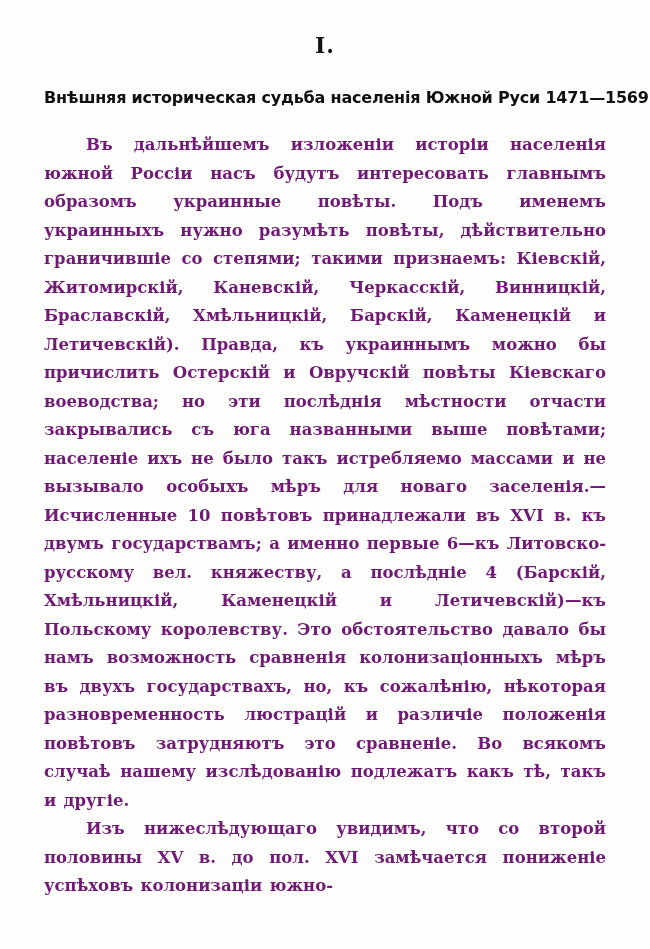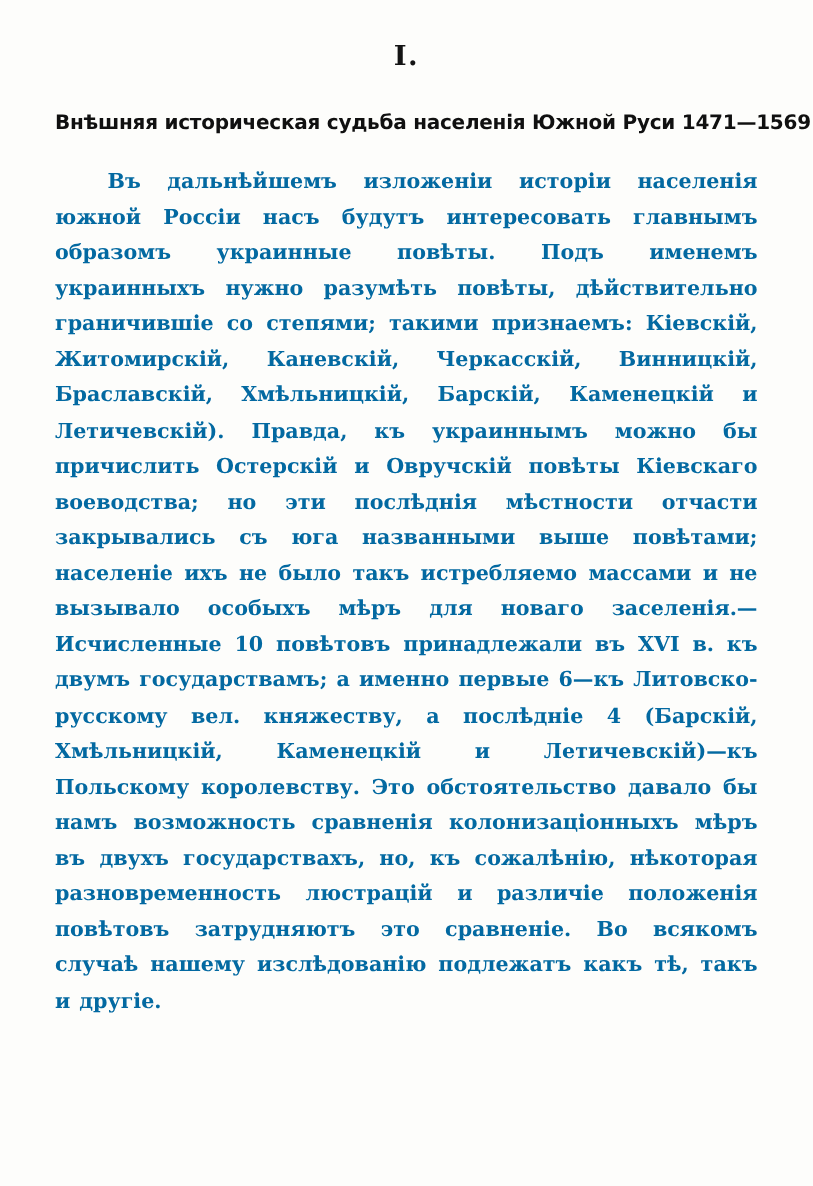--- a/index.html
+++ b/index.html
@@ -39,28 +39,29 @@
     color: #101010;
   }
   .body-text p {
     font-family: "DejaVu Serif", "Liberation Serif", serif;
     font-weight: bold;
     font-size: 16.5px;
     line-height: 28.5px;
     text-align: justify;
     text-indent: 42px;
     margin: 0;
-    color: #0369a1;
+    color: #701a75;
     word-spacing: 1.5px;
   }
 </style>
 </head>
 <body>
 
 <div class="page">
   <div class="chapter-number">I.</div>
 
   <h1 class="title">Внѣшняя историческая судьба населенія Южной Руси 1471—1569 г.</h1>
 
   <div class="body-text">
     <p>Въ дальнѣйшемъ изложеніи исторіи населенія южной Россіи насъ будутъ интересовать главнымъ образомъ украинные повѣты. Подъ именемъ украинныхъ нужно разумѣть повѣты, дѣйствительно граничившіе со степями; такими признаемъ: Кіевскій, Житомирскій, Каневскій, Черкасскій, Винницкій, Браславскій, Хмѣльницкій, Барскій, Каменецкій и Летичевскій). Правда, къ украиннымъ можно бы причислить Остерскій и Овручскій повѣты Кіевскаго воеводства; но эти послѣднія мѣстности отчасти закрывались съ юга названными выше повѣтами; населеніе ихъ не было такъ истребляемо массами и не вызывало особыхъ мѣръ для новаго заселенія.—Исчисленные 10 повѣтовъ принадлежали въ XVI в. къ двумъ государствамъ; а именно первые 6—къ Литовско-русскому вел. княжеству, а послѣдніе 4 (Барскій, Хмѣльницкій, Каменецкій и Летичевскій)—къ Польскому королевству. Это обстоятельство давало бы намъ возможность сравненія колонизаціонныхъ мѣръ въ двухъ государствахъ, но, къ сожалѣнію, нѣкоторая разновременность люстрацій и различіе положенія повѣтовъ затрудняютъ это сравненіе. Во всякомъ случаѣ нашему изслѣдованію подлежатъ какъ тѣ, такъ и другіе.</p>
+    <p>Изъ нижеслѣдующаго увидимъ, что со второй половины XV в. до пол. XVI замѣчается пониженіе успѣховъ колонизаціи южно-</p>
   </div>
 </div>
 
 </body></html>

